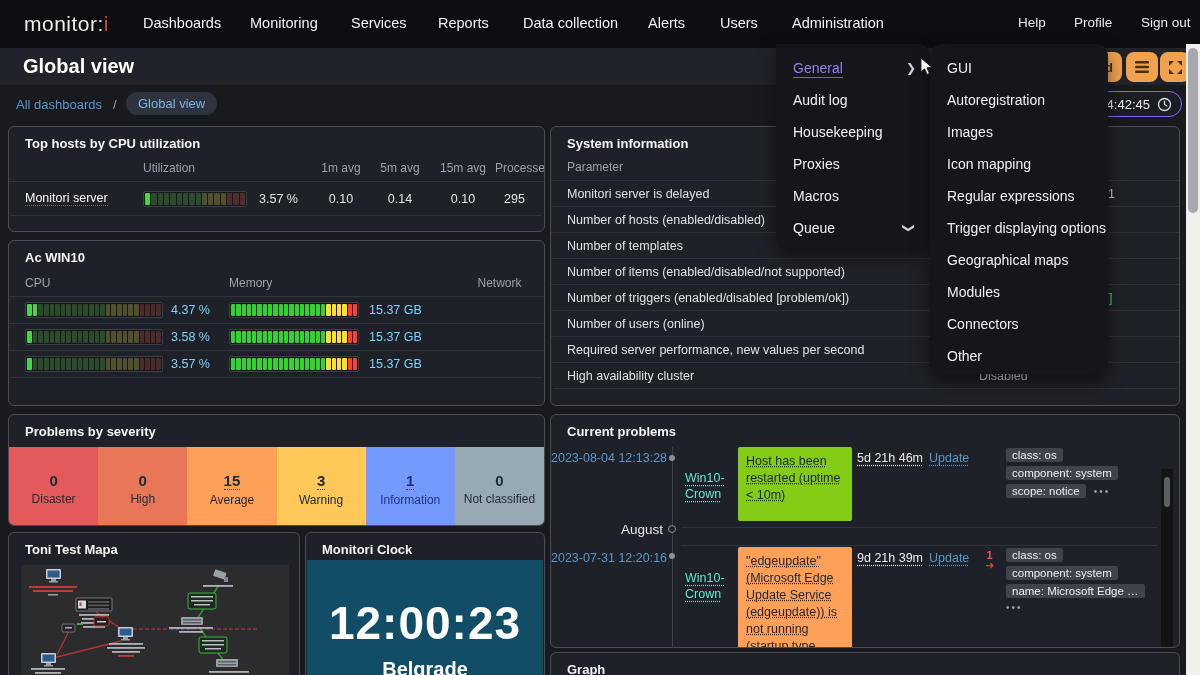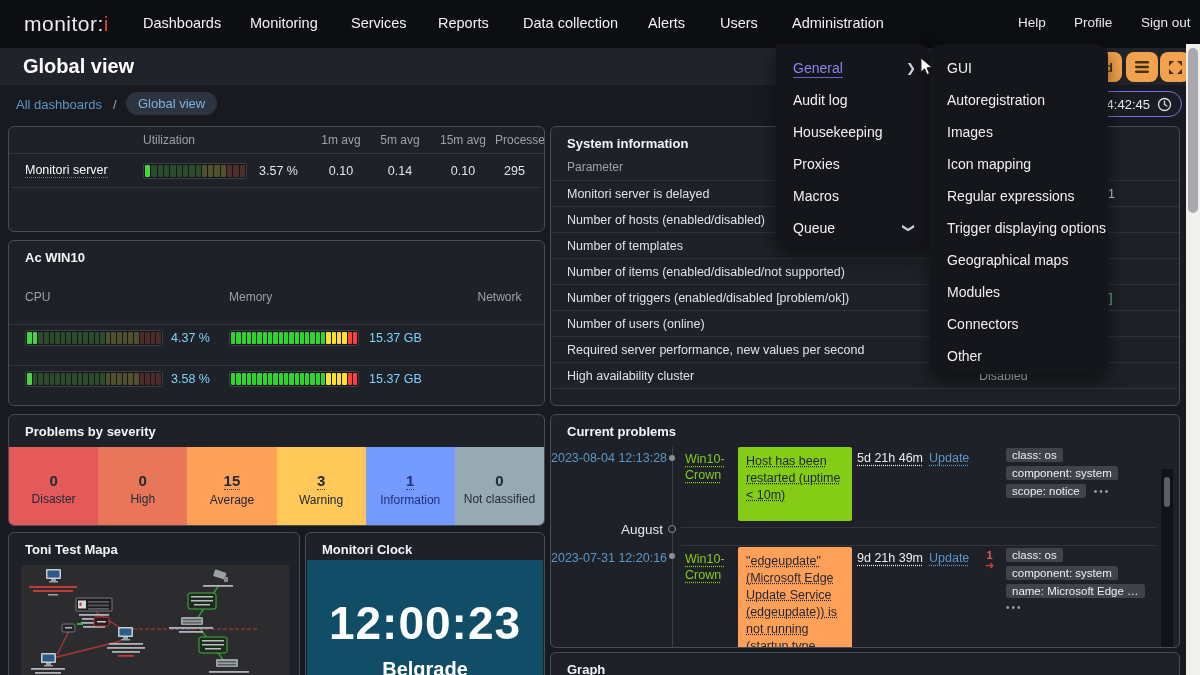--- a/index.html
+++ b/index.html
@@ -54,21 +54,21 @@
   .host-link { color:#fbfbfc; border-bottom:1px dotted #70747b; cursor:pointer; width:fit-content; }
 
   
   .gauge { display:flex; gap:1px; background:#15171c; border:1px solid #3c3f46; border-radius:2px; padding:1px; height:16px; }
   .gauge span { flex:1; border-radius:1px; }
   .g-th { width:104px; }
   .g-cpu { width:138px; }
   .g-mem { width:130px; }
 
   
-  .aw-grid { display:grid; grid-template-columns:146px 58px 140px 100px 1fr; align-items:center; padding:0 14px 0 16px;margin-top:14px; }
+  .aw-grid { display:grid; grid-template-columns:146px 58px 140px 100px 1fr; align-items:center; padding:0 14px 0 16px; }
   .aw-head { height:27px; font-size:12px; color:#9da1a8; }
   .aw-row { height:27px; font-size:12.5px; color:#7dd3fc; }
 
   
   .sev-wrap { display:flex; height:84px; margin-top:4px; }
   .sev-block { flex:1; display:flex; flex-direction:column; align-items:center; justify-content:center; gap:3px; cursor:pointer; }
   .sev-count { font-size:15px; font-weight:bold; color:#212b36; }
   .sev-count.dotted { border-bottom:1px dotted rgba(20,30,45,.75); }
   .sev-label { font-size:12px; color:#212b36;text-align:center; }
 
@@ -84,21 +84,21 @@
   .si-head { height:25px; line-height:25px; padding-left:16px; font-size:12px; color:#9da1a8; }
   .si-row { position:relative; height:26px; line-height:26px; padding-left:16px; font-size:12.5px; color:#dfe2e6; border-top:1px solid #2e3138; white-space:nowrap; }
   .si-frag { position:absolute; top:0; color:#c6cacd; }
 
   
   .cp-body { position:relative; height:212px; }
   .cp-line { position:absolute; left:121px; top:4px; height:200px; width:1px; background:#3c4047; }
   .cp-dot { position:absolute; width:6px; height:6px; border-radius:50%; background:#8b9097; left:118px; }
   .cp-circle { position:absolute; width:8px; height:8px; border-radius:50%; border:1px solid #8b9097; left:117px; background:#1e2127; }
   .cp-date { position:absolute; left:0; width:112px; text-align:right; font-size:12.5px; color:#5b96c8; cursor:pointer; white-space:nowrap; }
-  .cp-host { position:absolute; width:42px; font-size:12.5px; line-height:16px; color:#84cc16; word-break:break-all; }
+  .cp-host { position:absolute; width:42px; font-size:12.5px; line-height:16px; color:#5eead4; word-break:break-all;margin-top:19px; }
   .cp-host span { text-decoration:underline dotted; text-underline-offset:3px; cursor:pointer; }
   .cp-sev { position:absolute; left:187px; width:114px; border-radius:2px; padding:6px 8px; font-size:12.5px; line-height:17px; color:#1d2732; cursor:pointer; }
   .cp-sev span { text-decoration:underline dotted; }
   .cp-dur { position:absolute; left:306px; font-size:12.5px; color:#eceef0; text-decoration:underline dotted; text-underline-offset:3px; }
   .cp-upd { position:absolute; left:378px; font-size:12.5px; color:#5b96c8; text-decoration:underline dotted; text-underline-offset:3px; cursor:pointer; }
   .cp-sep { position:absolute; left:130px; right:22px; border-top:1px solid #31343b; }
   .cp-month { position:absolute; left:0; width:112px; text-align:right; font-size:13.5px; color:#e8eaec; }
   .tags { position:absolute; left:455px; display:flex; flex-direction:column; align-items:flex-start; gap:4px; }
   .tag-line { display:flex; gap:8px; align-items:center; }
   .tag { background:#3f434b; color:#eceff2; font-size:11.5px; padding:1px 6px; border-radius:2px; white-space:nowrap; }
@@ -162,20 +162,21 @@
   <span class="crumb-chip">Global view</span>
   <div class="time-pill">
     <span>04:42:45</span>
     <svg width="15" height="15" viewBox="0 0 16 16">
         <circle cx="8" cy="8" r="6.4" fill="none" stroke="#dcdfe3" stroke-width="1.4"></circle>
         <path d="M8 4.4V8l2.6 1.6" fill="none" stroke="#dcdfe3" stroke-width="1.4" stroke-linecap="round"></path>
       </svg>
   </div>
 
   <div class="panel" style="left:8px;top:126px;width:537px;height:106px">
+    <div class="panel-title">Top hosts by CPU utilization</div>
     <div class="th-grid th-head">
       <div></div>
       <div>Utilization</div>
       <div></div>
       <div class="t-c">1m avg</div>
       <div class="t-c">5m avg</div>
       <div class="t-c">15m avg</div>
       <div class="t-c">Processes</div>
     </div>
     <div class="th-grid th-row hairline">

